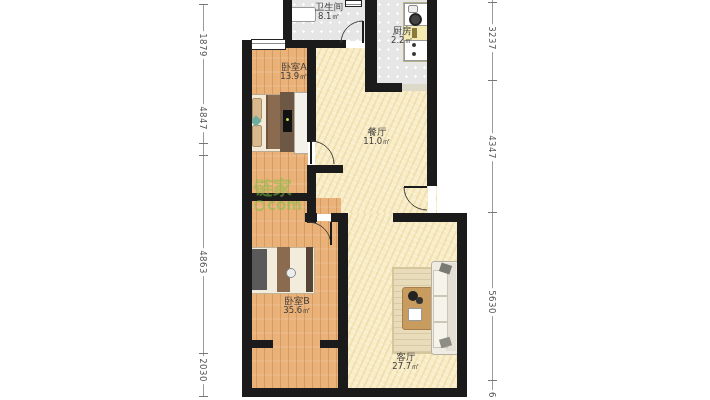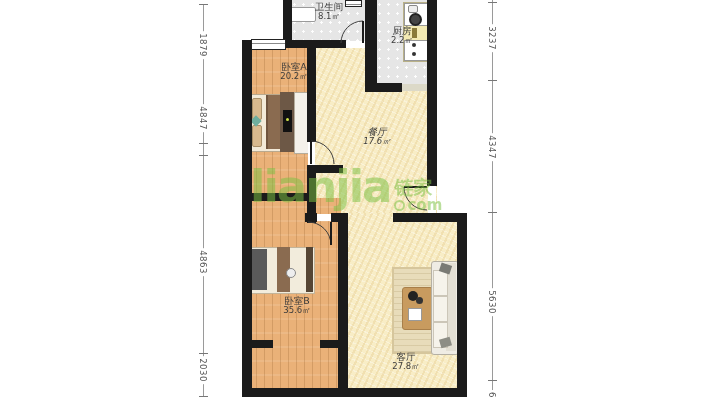--- a/index.html
+++ b/index.html
@@ -141,33 +141,33 @@
       <div class="room-label" style="left: 329px; top: 2px;">
         <div class="rname">卫生间</div>
         <div class="rarea">8.1㎡</div>
       </div>
       <div class="room-label" style="left: 402px; top: 26px;">
         <div class="rname">厨房</div>
         <div class="rarea">2.2㎡</div>
       </div>
       <div class="room-label" style="left: 294px; top: 62px;">
         <div class="rname">卧室A</div>
-        <div class="rarea">20.2㎡</div>
-      </div>
-      <div class="room-label" style="left: 377px; top: 127px; font-style: italic;">
+        <div class="rarea">13.9㎡</div>
+      </div>
+      <div class="room-label" style="left: 377px; top: 127px;">
         <div class="rname">餐厅</div>
-        <div class="rarea">17.6㎡</div>
+        <div class="rarea">11.0㎡</div>
       </div>
       <div class="room-label" style="left: 297px; top: 296px;">
         <div class="rname">卧室B</div>
         <div class="rarea">35.6㎡</div>
       </div>
       <div class="room-label" style="left: 406px; top: 352px;">
         <div class="rname">客厅</div>
-        <div class="rarea">27.8㎡</div>
+        <div class="rarea">27.7㎡</div>
       </div>
     </div>
 
   <div class="dim-line" style="left:203px;top:4px;height:393px;"></div>
   <div class="dim-line" style="left:492px;top:0;height:400px;"></div>
   <div id="dim-labels">
       <span class="dim-label" style="left: 203px; top: 45px;">1879</span>
       <span class="dim-label" style="left: 203px; top: 118px;">4847</span>
       <span class="dim-label" style="left: 203px; top: 262px;">4863</span>
       <span class="dim-label" style="left: 203px; top: 370px;">2030</span>
@@ -181,21 +181,20 @@
       <span class="dim-tick" style="left: 199px; top: 353px;"></span>
       <span class="dim-tick" style="left: 199px; top: 365px;"></span>
       <span class="dim-tick" style="left: 199px; top: 396px;"></span>
       <span class="dim-tick" style="left: 488px; top: 2px;"></span>
       <span class="dim-tick" style="left: 488px; top: 80px;"></span>
       <span class="dim-tick" style="left: 488px; top: 212px;"></span>
       <span class="dim-tick" style="left: 488px; top: 380px;"></span>
     </div>
 
   <div id="watermark">
-    <span class="wm-brand">lianjia</span>
     <span class="wm-right">
       <span class="wm-cjk">链家</span>
       <span class="wm-dom">
         <span class="wm-ring"></span>
         <span>com</span>
       </span>
     </span>
   </div>
 
 </div>

